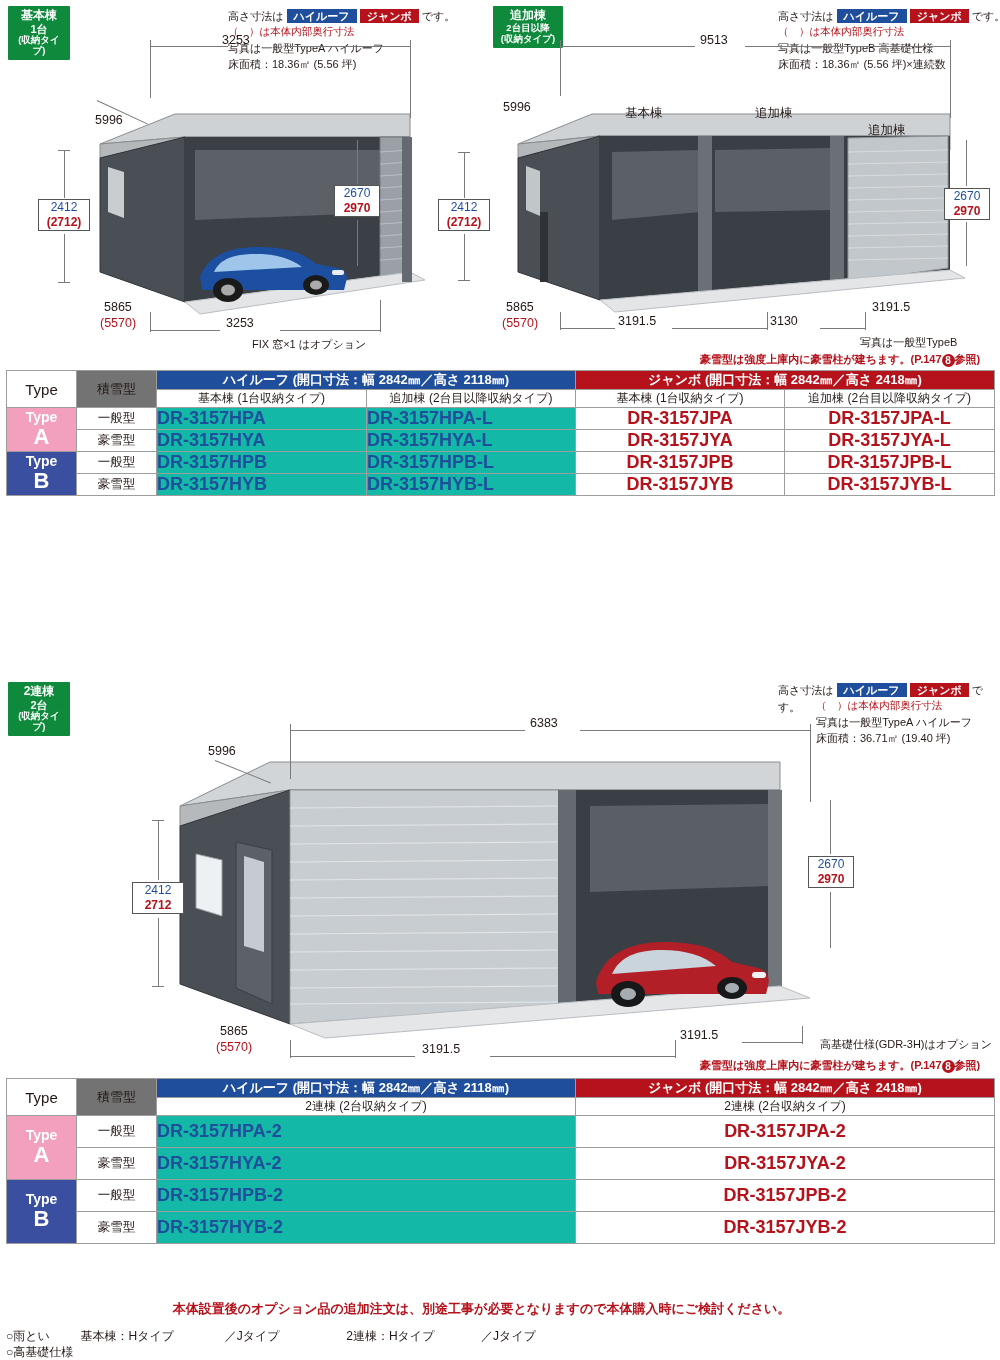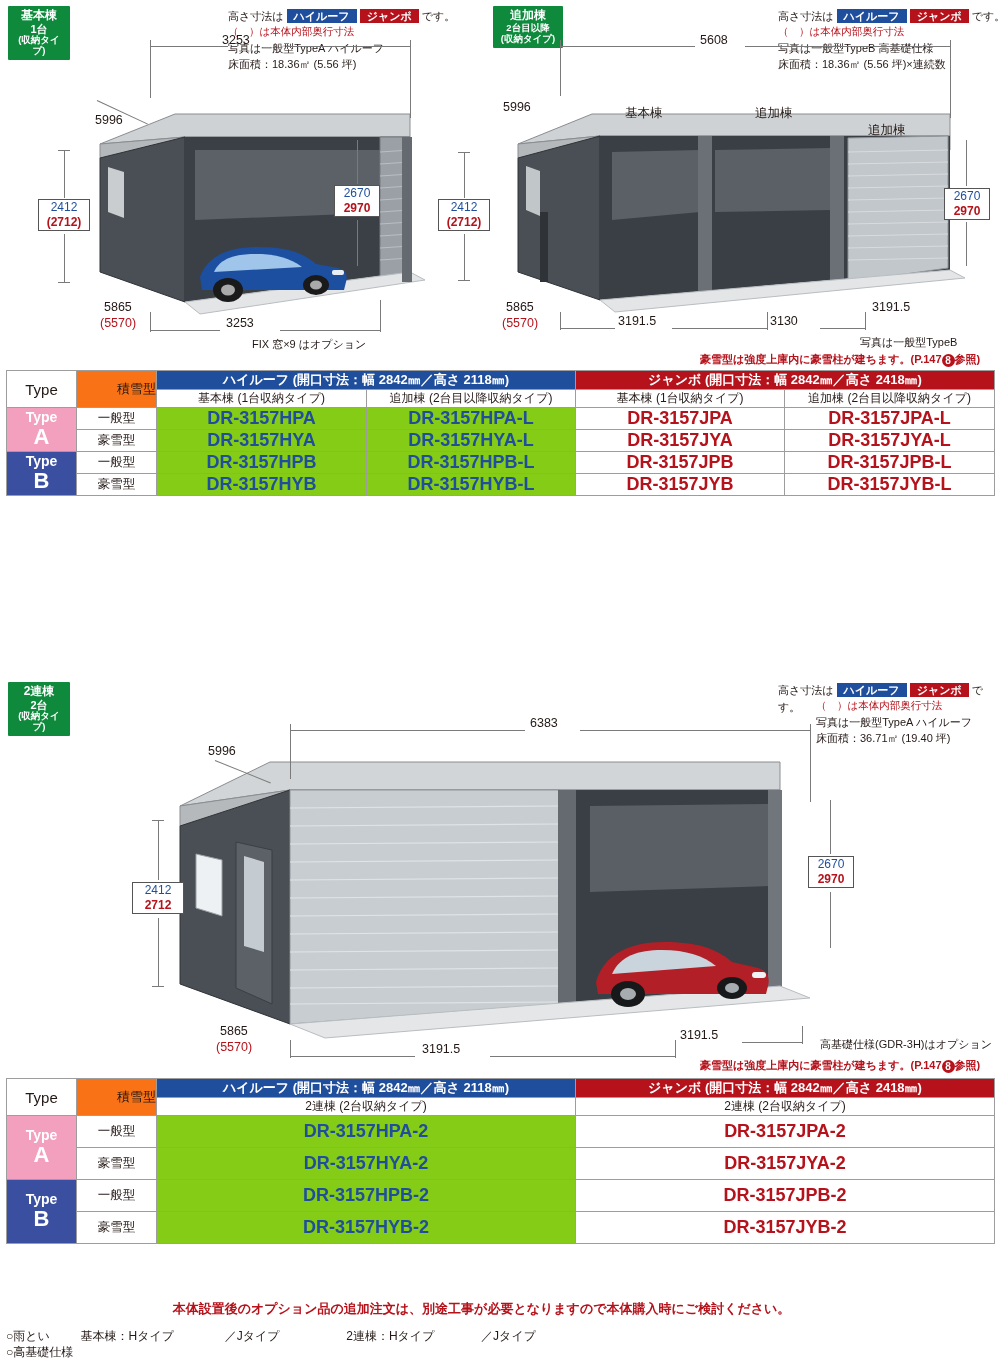--- a/index.html
+++ b/index.html
@@ -36,28 +36,28 @@
   .lnh { height:1px; }
   .lnv { width:1px; }
 
   
   .illus { position:absolute; overflow:hidden; }
 
   
   table.spec { border-collapse:collapse; width:100%; table-layout:fixed; }
   table.spec td, table.spec th { border:1px solid #9d9d9d; padding:0; }
   .hdr-type { background:#fff; text-align:center; font-size:15px; color:#231815; }
-  .hdr-snow { background:#f97316; text-align:right; font-size:13px;margin-left:8px; }
+  .hdr-snow { background:#737373; text-align:center; font-size:13px;margin-left:8px; }
   .hdr-blue { background:#1f4e9c; color:#fff; text-align:center; font-size:13px; font-weight:bold; padding:5px 0; }
   .hdr-red  { background:#b5121b; color:#fff; text-align:center; font-size:13px; font-weight:bold; padding:5px 0; }
   .sub-cell { text-align:center; font-size:12px; padding:4px 0; background:#fff; }
   .typeA-cell { background:#f2a0bd; color:#fff; font-weight:bold; text-align:center; font-size:16px; line-height:1.1; }
   .typeB-cell { background:#3b4fa0; color:#fff; font-weight:bold; text-align:center; font-size:16px; line-height:1.1; }
   .snow-cell { text-align:center; font-size:12.5px; background:#fff; }
-  .code-blue { color:#1f4e9c; font-weight:bold; text-align:center; font-size:18px; padding:8px 0; background:#84cc16; }
+  .code-blue { color:#1f4e9c; font-weight:bold; text-align:left; font-size:18px; padding:8px 0; background:#14b8a6; }
   .code-red  { color:#b5121b; font-weight:bold; text-align:center; font-size:18px; padding:8px 0; background:#fff; }
   .dash-right { border-right:1px dashed #9d9d9d !important; }
   .dash-bottom { border-bottom:1px dashed #9d9d9d !important; }
 
   .footer-note { color:#b5121b; font-weight:bold; font-size:13px; text-align:center; }
   .foot-line { font-size:12px; color:#231815; }
 
   .circle-num {
     display:inline-block; width:13px; height:13px; border-radius:50%;
     background:#b5121b; color:#fff; font-size:10px; line-height:13px; text-align:center;
@@ -153,21 +153,21 @@
 <div class="ln lnv" style="left:357px; top:220px; height:46px;"></div>
 
 <div class="abs dim" style="left:104px; top:300px;">5865</div>
 <div class="abs dimr" style="left:100px; top:316px;">(5570)</div>
 <div class="abs dim" style="left:226px; top:316px;">3253</div>
 <div class="ln lnh" style="left:150px; top:330px; width:70px;"></div>
 <div class="ln lnh" style="left:280px; top:330px; width:100px;"></div>
 <div class="ln lnv" style="left:150px; top:312px; height:20px;"></div>
 <div class="ln lnv" style="left:380px; top:300px; height:32px;"></div>
 
-<div class="abs note" style="left:252px; top:336px;">FIX 窓×9 はオプション</div>
+<div class="abs note" style="left:252px; top:336px;">FIX 窓×1 はオプション</div>
 
 <div class="abs" style="left:493px; top:6px; width:70px;">
   <div class="badge-green" style="font-size:12px;">
     <div>追加棟</div>
     <div style="font-size:9.5px;">2台目以降</div>
     <div style="font-size:9.5px;">(収納タイプ)</div>
   </div>
 </div>
 
 <div class="abs note" style="left:778px; top:8px; width:240px;">
@@ -204,21 +204,21 @@
       <line x1="348" y1="132" x2="448" y2="130"></line>
         <line x1="348" y1="144" x2="448" y2="142"></line>
       <line x1="348" y1="156" x2="448" y2="154"></line>
         <line x1="348" y1="168" x2="448" y2="166"></line>
     </g>
     <polygon points="100,208 450,178 465,186 115,220" fill="#e3e5e7" stroke="#b9bdc0" stroke-width="1"></polygon>
     <rect x="40" y="120" width="8" height="70" fill="#2f3337"></rect>
   </svg>
 </div>
 
-<div class="abs dim" style="left:700px; top:33px;">5608</div>
+<div class="abs dim" style="left:700px; top:33px;">9513</div>
 <div class="ln lnh" style="left:560px; top:46px; width:135px;"></div>
 <div class="ln lnh" style="left:745px; top:46px; width:205px;"></div>
 <div class="ln lnv" style="left:560px; top:40px; height:56px;"></div>
 <div class="ln lnv" style="left:950px; top:40px; height:78px;"></div>
 
 <div class="abs dim" style="left:503px; top:100px;">5996</div>
 <div class="abs dim" style="left:625px; top:105px;">基本棟</div>
 <div class="abs dim" style="left:755px; top:105px;">追加棟</div>
 <div class="abs dim" style="left:868px; top:122px;">追加棟</div>
 

